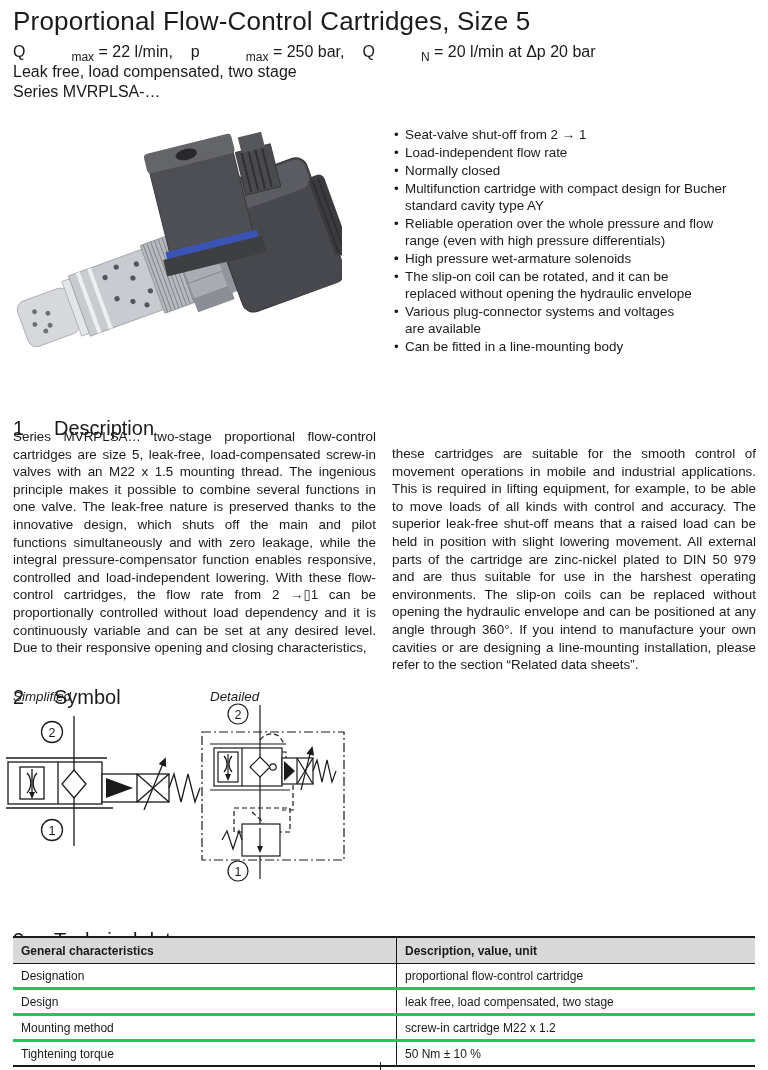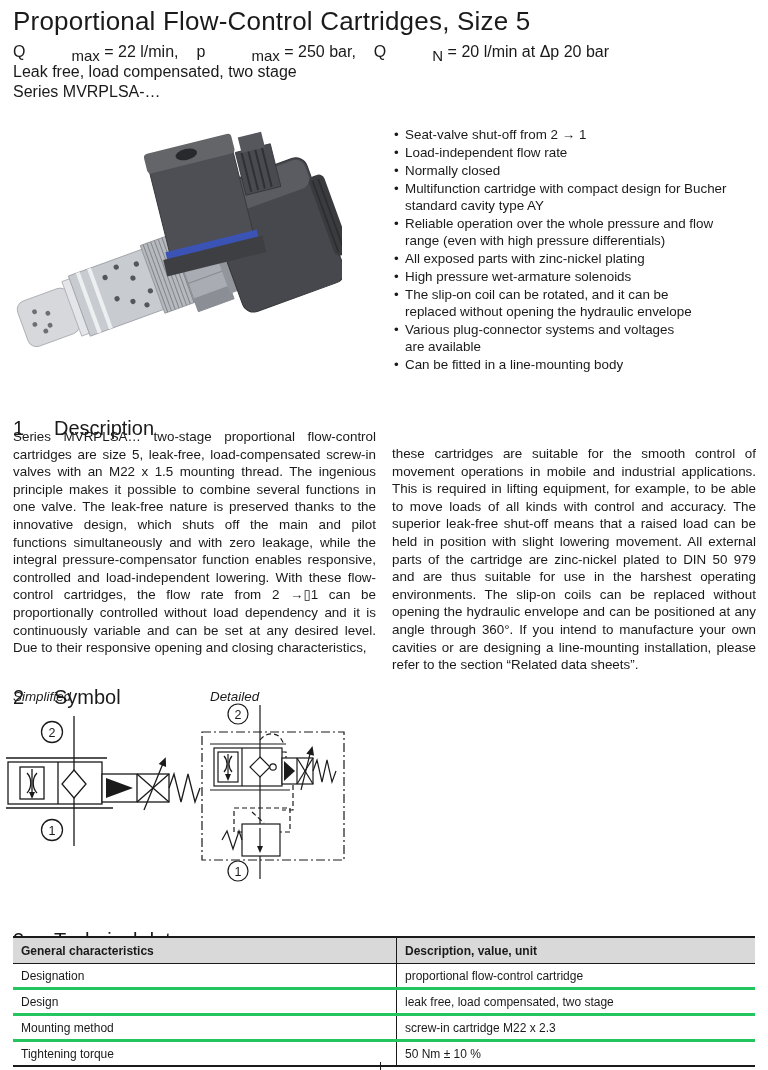--- a/index.html
+++ b/index.html
@@ -2,21 +2,21 @@
 <html style="--accent-blue: #3a53b4; --table-header-bg: #d9d9d9;"><head>
 <meta charset="utf-8">
 <style>
   html,body{margin:0;padding:0;background:#fff;}
   body{width:768px;height:1070px;position:relative;overflow:hidden;
        font-family:"Liberation Sans","DejaVu Sans",sans-serif;color:#1a1a1a;}
   .abs{position:absolute;}
   
   .title{left:13px;top:6px;font-size:26px;font-weight:400;letter-spacing:0.2px;}
   .specs{left:13px;top:42px;font-size:16px;line-height:20px;}
-  .specs sub{font-size:15px;line-height:0;padding-left:46px;}
+  .specs sub{font-size:12px;line-height:0;padding-left:46px;}
   .spec-group{margin-right:18px;}
   
   .features{left:394px;top:126px;width:366px;font-size:13.4px;line-height:17px;}
   .features ul{margin:0;padding:0;list-style:none;}
   .features li{position:relative;padding-left:11px;margin:0 0 1px 0;}
   .features li .blt{position:absolute;left:0;top:0;}
   .features li .ftext{white-space:pre-line;}
   
   .sec-heading{font-size:20px;font-weight:400;margin-top:36px;}
   .sec-num{display:inline-block;width:41px;}
@@ -122,21 +122,21 @@
 
 <div class="abs features">
   <ul>
     <li><span class="blt">•</span><span class="ftext">Seat-valve shut-off from 2 → 1</span></li>
     <li><span class="blt">•</span><span class="ftext">Load-independent flow rate</span></li>
     <li><span class="blt">•</span><span class="ftext">Normally closed</span></li>
     <li><span class="blt">•</span><span class="ftext">Multifunction cartridge with compact design for Bucher
 standard cavity type AY</span></li>
     <li><span class="blt">•</span><span class="ftext">Reliable operation over the whole pressure and flow
 range (even with high pressure differentials)</span></li>
-    <li><span class="blt">•</span><span class="ftext">All exposed parts with zinc-nickel plating</span></li>
+    <li><span class="blt">•</span></li>
     <li><span class="blt">•</span><span class="ftext">High pressure wet-armature solenoids</span></li>
     <li><span class="blt">•</span><span class="ftext">The slip-on coil can be rotated, and it can be
 replaced without opening the hydraulic envelope</span></li>
     <li><span class="blt">•</span><span class="ftext">Various plug-connector systems and voltages
 are available</span></li>
     <li><span class="blt">•</span><span class="ftext">Can be fitted in a line-mounting body</span></li>
   </ul>
 </div>
 
 <div class="abs sec-heading h-desc">
@@ -246,21 +246,21 @@
       <tr>
         <td class="c1">Designation</td>
         <td>proportional flow-control cartridge</td>
       </tr>
       <tr>
         <td class="c1">Design</td>
         <td>leak free, load compensated, two stage</td>
       </tr>
       <tr>
         <td class="c1">Mounting method</td>
-        <td>screw-in cartridge M22 x 2.3</td>
+        <td>screw-in cartridge M22 x 1.2</td>
       </tr>
       <tr>
         <td class="c1">Tightening torque</td>
         <td>50 Nm ± 10 %</td>
       </tr>
     </tbody>
   </table>
 </div>
 <div class="abs divider-stub"></div>
 

